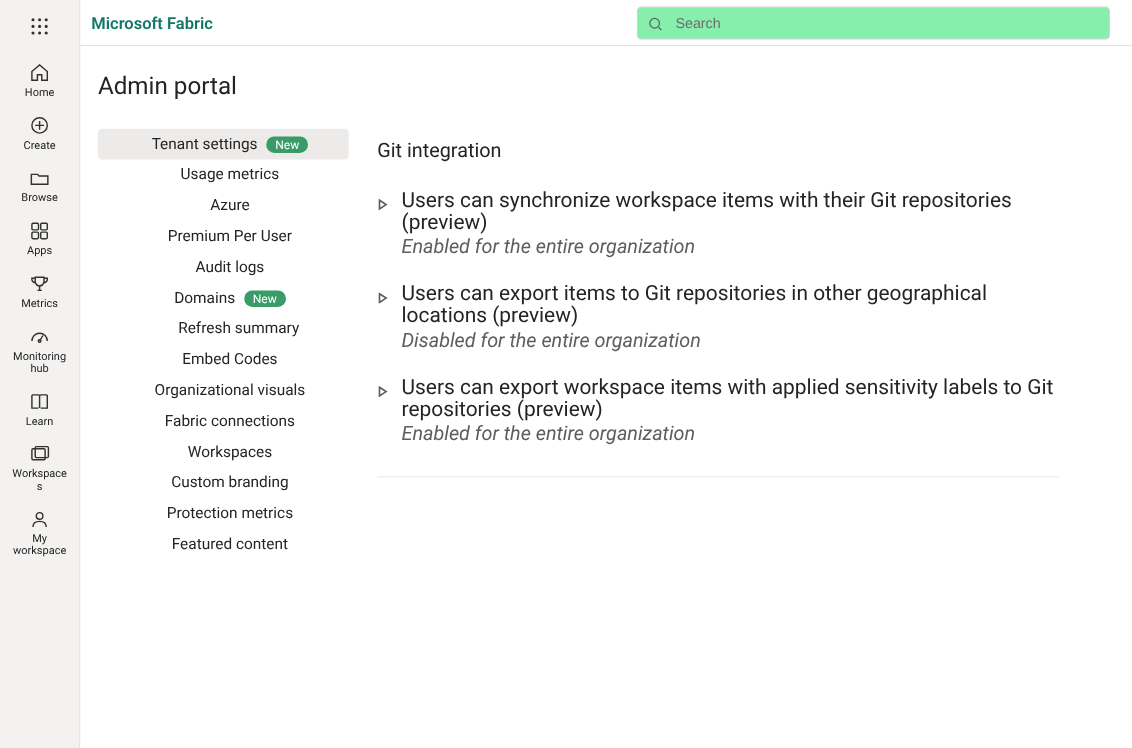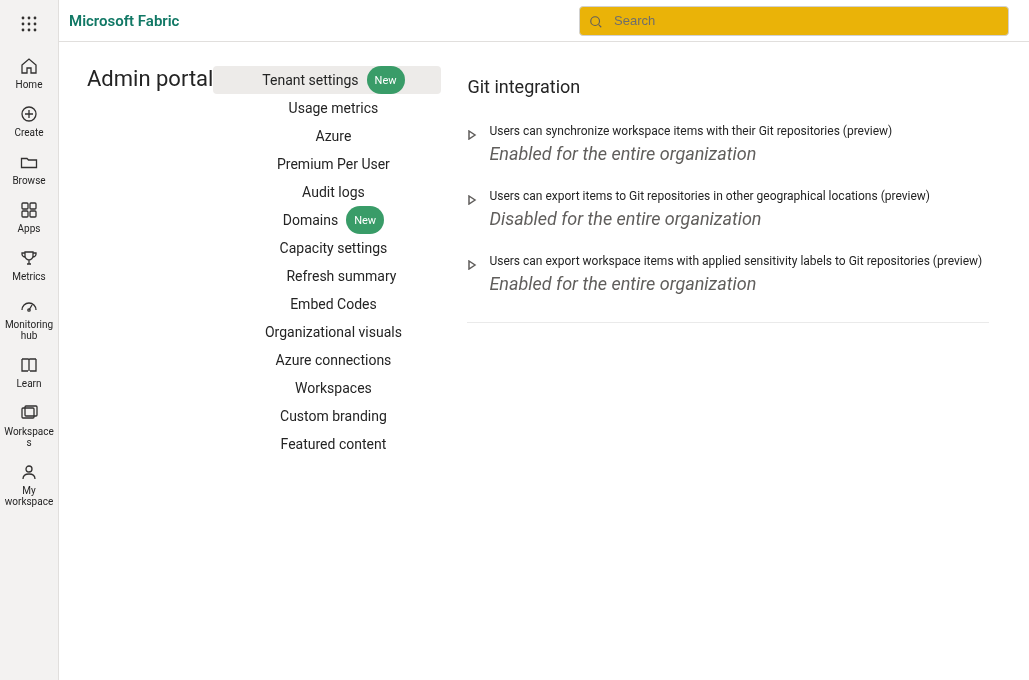--- a/index.html
+++ b/index.html
@@ -21,21 +21,21 @@
     background: var(--bg-body);
   }
   .app {
     display: flex;
     height: 680px;
     width: 1029px;
     overflow: hidden;
   }
   
   .globalnav {
-    width: 59px;
+    width: 73px;
     background: var(--sidebar-bg);
     border-right: 1px solid var(--border);
     display: flex;
     flex-direction: column;
     align-items: center;
     padding-top: 4px;
     gap: 0;
   }
   .waffle {
     width: 40px; height: 40px;
@@ -95,42 +95,42 @@
   }
   .search input {
     width: 100%;
     height: 30px;
     padding: 0 10px 0 34px;
     border: 1px solid var(--border2);
     border-radius: 4px;
     font-size: 13px;
     color: var(--text);
     outline: none;
-    background: #eab308;
+    background: #86efac;
   }
   .search input::placeholder { color: #6e6e6e; }
   .search .sicon {
     position: absolute; left: 10px; top: 50%; transform: translateY(-50%);
     width: 14px; height: 14px;
     pointer-events: none;
   }
   .search .sicon svg { stroke: #605e5c; }
 
   .content {
     display: flex;
     flex: 1;
     background: #ffffff;
     min-height: 0;
   }
 
   .pagewrap {
-    display: flex; flex-direction: row;
+    display: flex; flex-direction: column;
     flex: 1;
     min-width: 0;
-    padding: 24px 0 0 28px;
+    padding: 24px 0 0 16px;
   }
   .pagetitle {
     font-size: 22px;
     font-weight: 400;
     color: var(--text);
     margin: 0 0 26px 0;
   }
 
   .cols {
     display: flex;
@@ -158,21 +158,21 @@
   .secnav .sitem.active {
     background: var(--active-bg);
     border-radius: 4px;
   }
   .badge {
     display: inline-flex; align-items: center; justify-content: center;
     background: var(--badge);
     color: #fff;
     font-size: 11px;
     padding: 0 8px;
-    height: 28px;
+    height: 15px;
     border-radius: 999px;
     font-weight: 400;
   }
 
   
   .detail {
     flex: 1;
     min-width: 0;
     padding: 10px 40px 0 26px;
   }
@@ -193,21 +193,21 @@
     gap: 10px;
     align-items: flex-start;
   }
   .setting .chev {
     width: 12px; height: 12px;
     margin-top: 4px;
     flex-shrink: 0;
   }
   .setting .chev svg { stroke: #605e5c; stroke-width: 1.5; }
   .setting .stitle {
-    font-size: 12px;
+    font-size: 19px;
     color: var(--text);
     line-height: 20px;
     cursor: pointer;
   }
   .setting .sstatus {
     font-size: 18px;
     color: var(--muted);
     font-style: italic;
     margin-top: 2px;
   }
@@ -363,40 +363,40 @@
             <div class="sitem">
               <span>Premium Per User</span>
             </div>
             <div class="sitem">
               <span>Audit logs</span>
             </div>
             <div class="sitem">
               <span>Domains</span>
               <span class="badge">New</span>
             </div>
-            <div class="sitem">
-              <span>Capacity settings</span>
-            </div>
             <div class="sitem indent">
               <span>Refresh summary</span>
             </div>
             <div class="sitem">
               <span>Embed Codes</span>
             </div>
             <div class="sitem">
               <span>Organizational visuals</span>
             </div>
             <div class="sitem">
-              <span>Azure connections</span>
+              <span>Fabric connections</span>
             </div>
             <div class="sitem">
               <span>Workspaces</span>
             </div>
             <div class="sitem">
               <span>Custom branding</span>
+            </div>
+            <div class="sitem">
+              <span>Protection metrics</span>
             </div>
             <div class="sitem">
               <span>Featured content</span>
             </div>
           </div>
 
           <div class="detail">
             <h2 class="section-title">Git integration</h2>
 
             <div class="settings">

